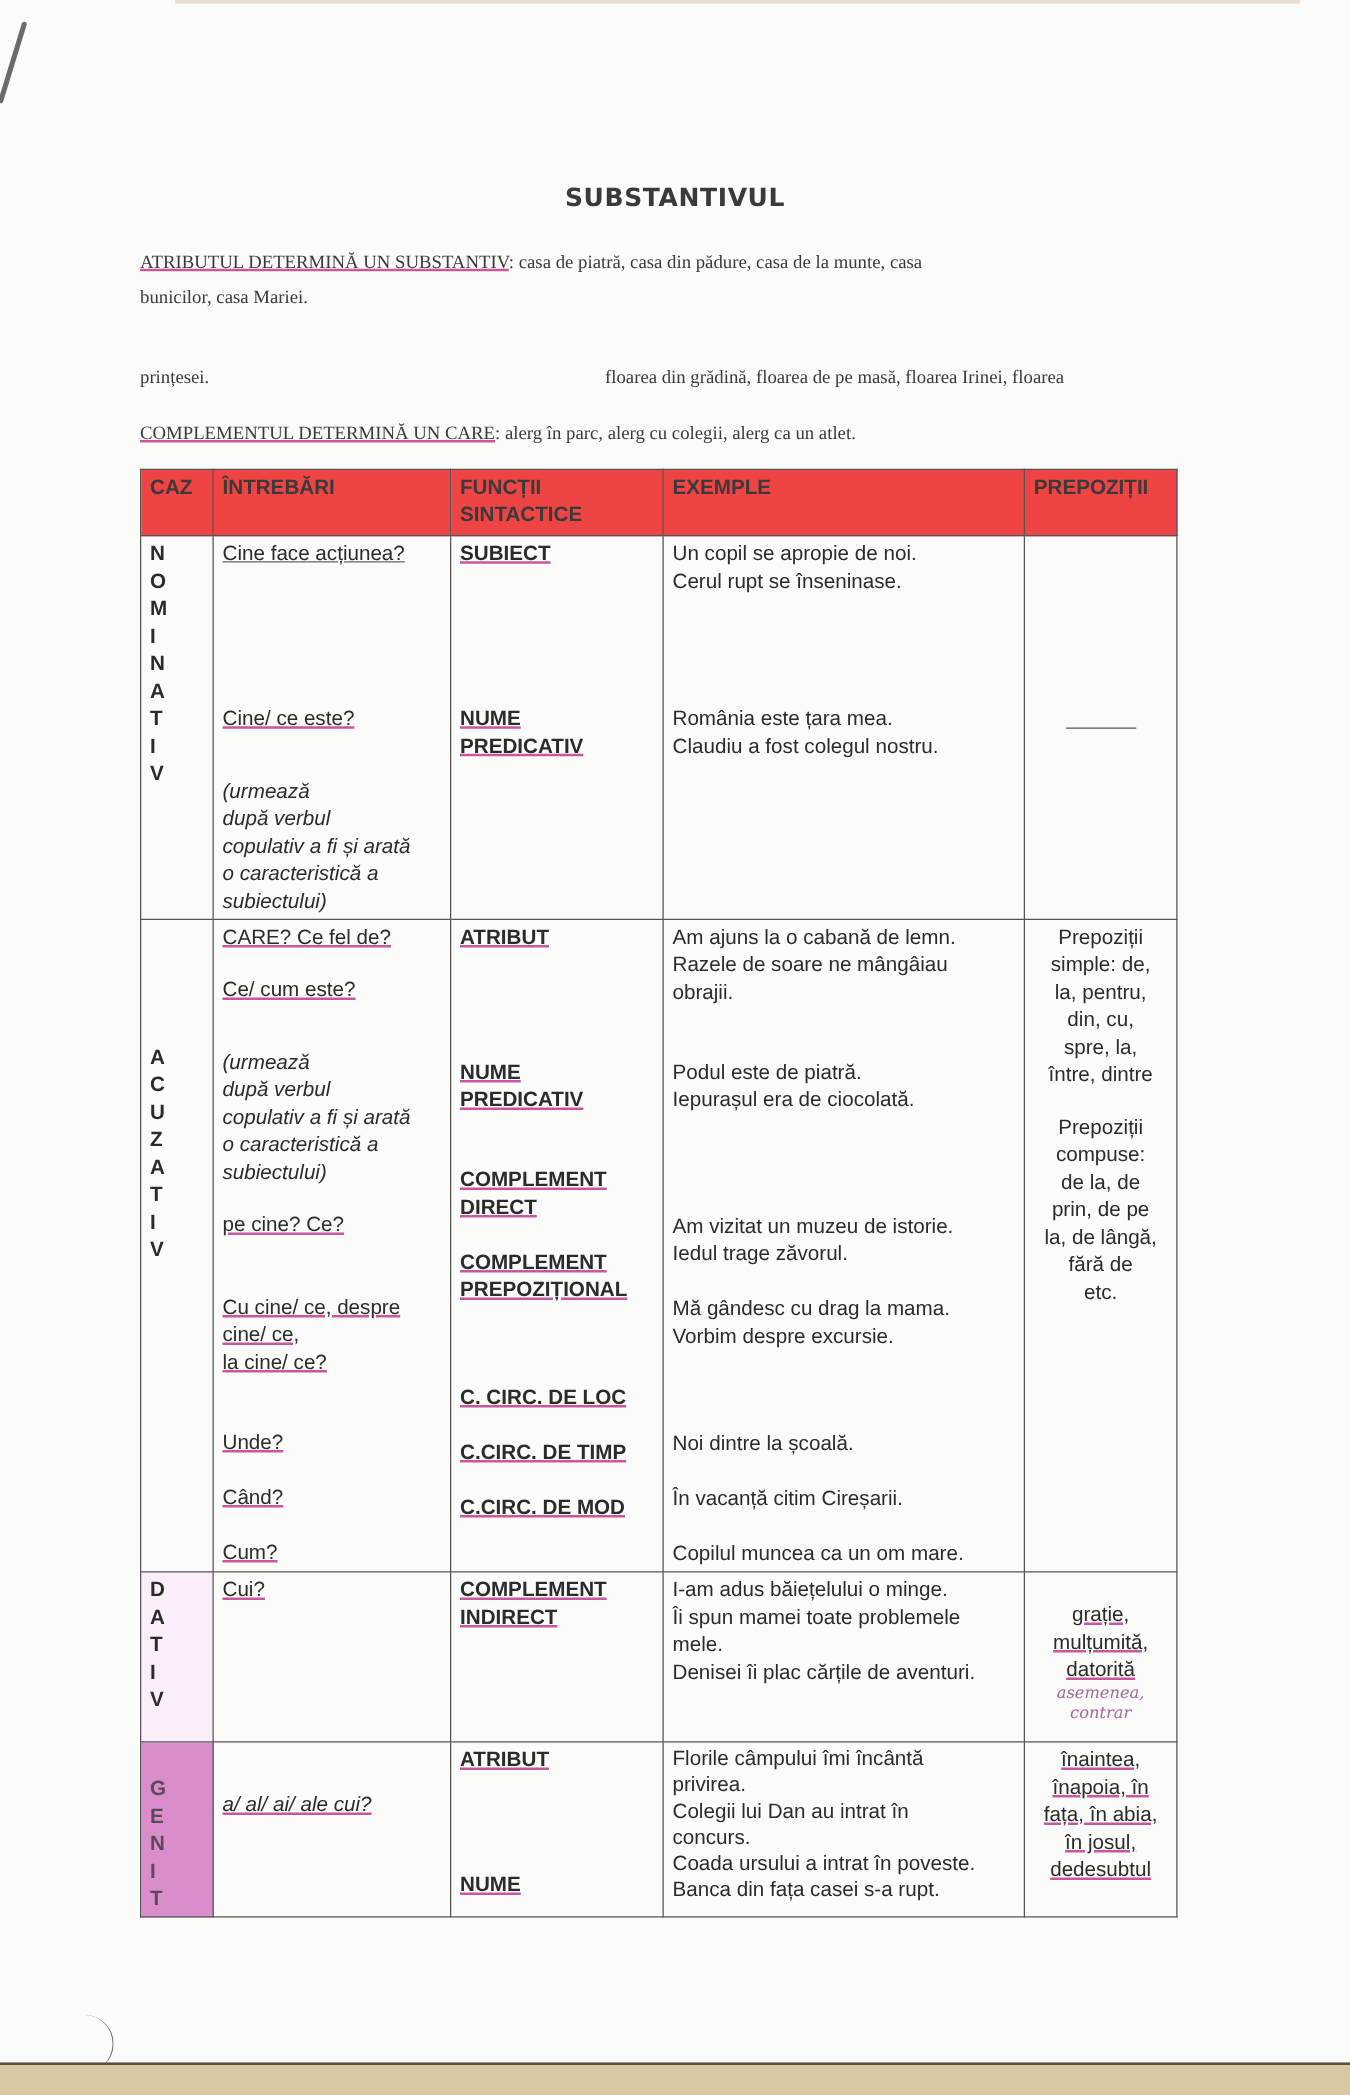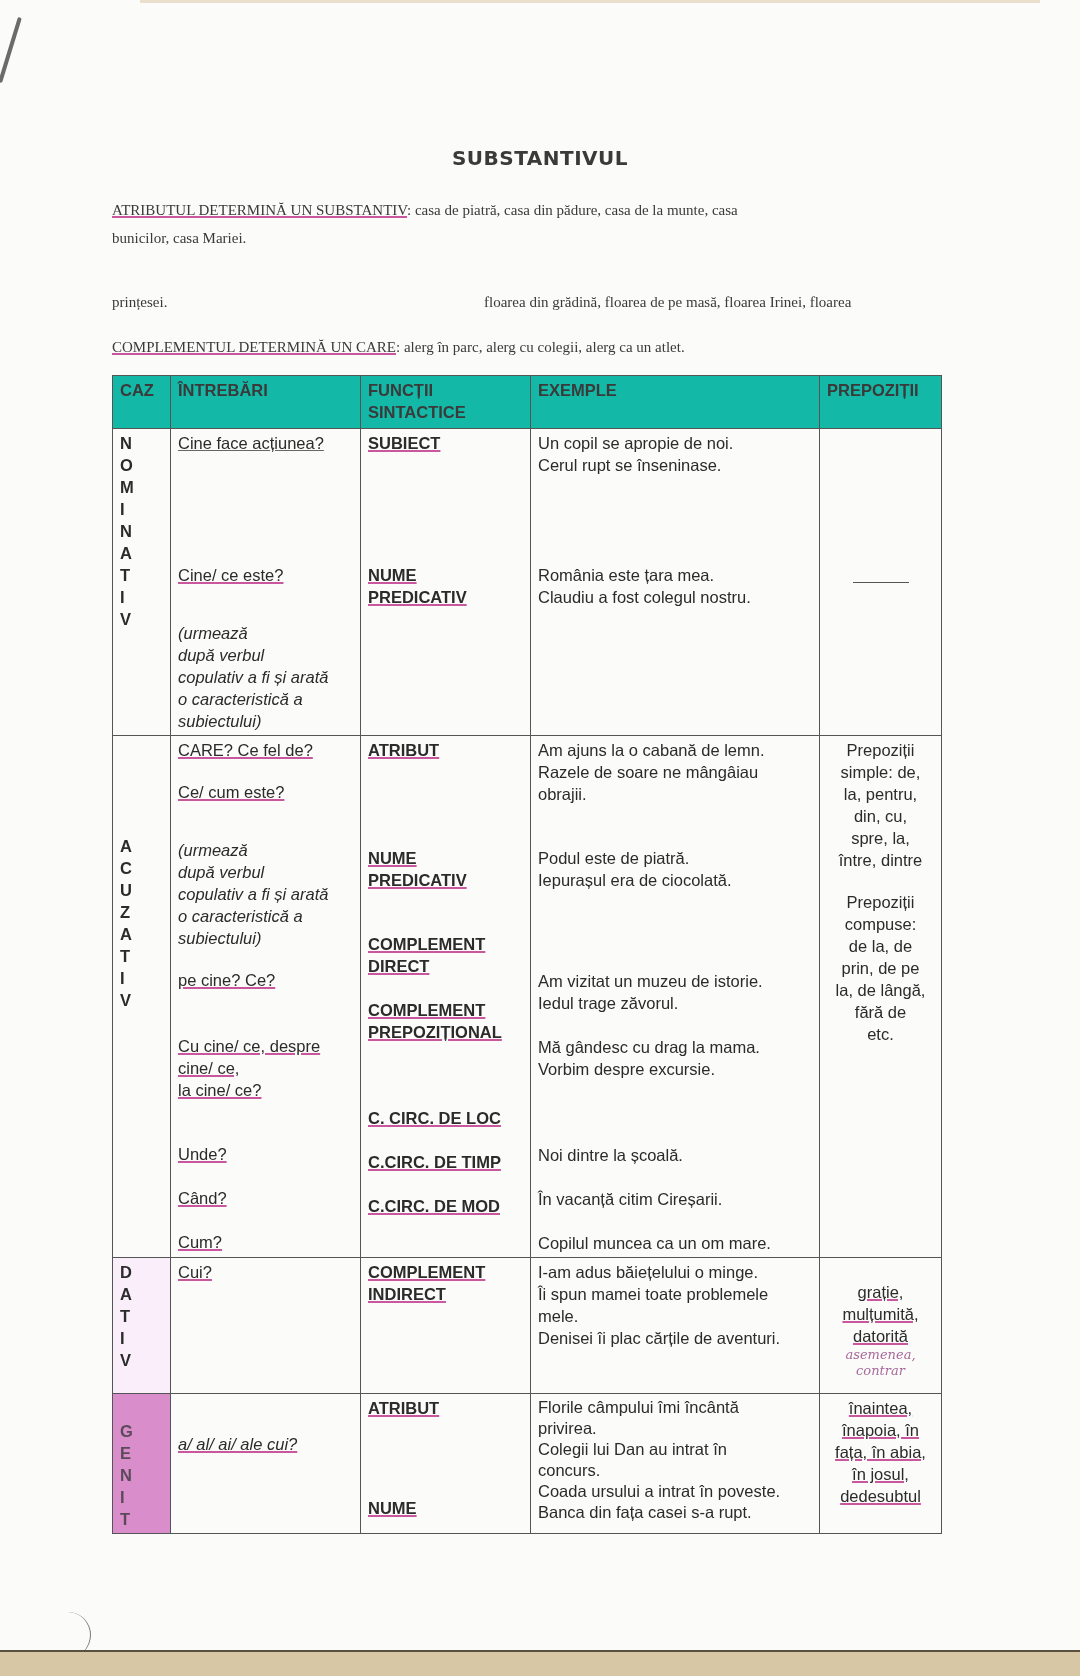--- a/index.html
+++ b/index.html
@@ -15,21 +15,21 @@
 
   .title { position: absolute; left: 0; width: 1080px; top: 146px; text-align: center;
     font-family: "DejaVu Sans", sans-serif; font-weight: bold; font-size: 20px; color: #3a3a3a; letter-spacing: 0.5px; }
   .serif { font-family: "Liberation Serif", serif; font-size: 15px; color: #3a3a3a; }
   .line { position: absolute; white-space: nowrap; }
   .u { text-decoration: underline; text-decoration-color: #666; }
   .pink-u { text-decoration: underline; text-decoration-color: #c9579d; text-decoration-thickness: 2px; }
 
   table.grid { position: absolute; left: 112px; top: 375px; width: 829px; border-collapse: collapse; table-layout: fixed; }
   table.grid td, table.grid th { border: 1.5px solid #555; vertical-align: top; padding: 3px 7px; font-size: 16.5px; line-height: 22px; text-align: left; }
-  table.grid th { background: #14b8a6; font-weight: bold; color: #3a3a3a; }
+  table.grid th { background: #ef4444; font-weight: bold; color: #3a3a3a; }
   .caz { text-align: center; font-weight: bold; font-size: 16px; line-height: 21.5px; }
   .caz-dativ { background: #faeefa; }
   .caz-genitiv { background: #d98dcb; color: #5a4a5a; }
   .fn { font-weight: bold; }
   .it { font-style: italic; margin-top: 36px; }
   .prep { text-align: center !important; }
   .gap { display: block; }
   .handwritten { font-family: "DejaVu Serif", serif; font-style: italic; color: #a7699a; font-size: 13px; line-height: 16px; }
   .dash { display: block; width: 56px; margin: 0 auto; border-top: 1.5px solid #555; }
 </style>

